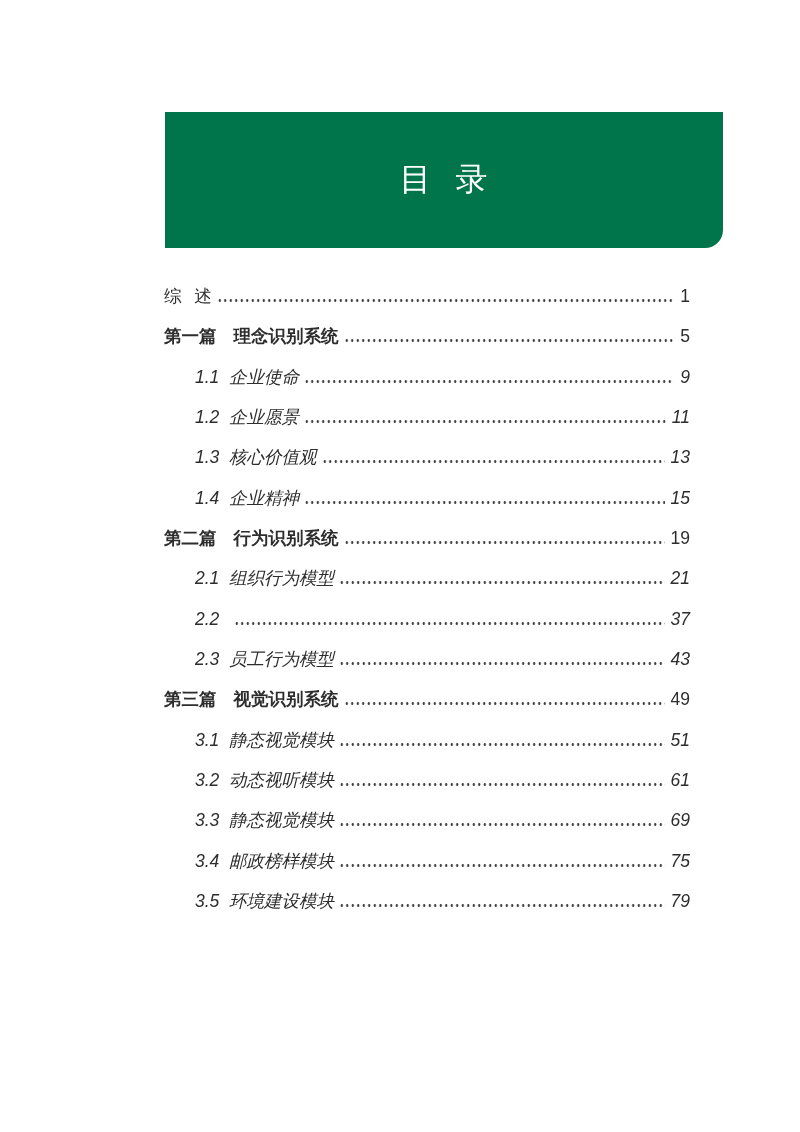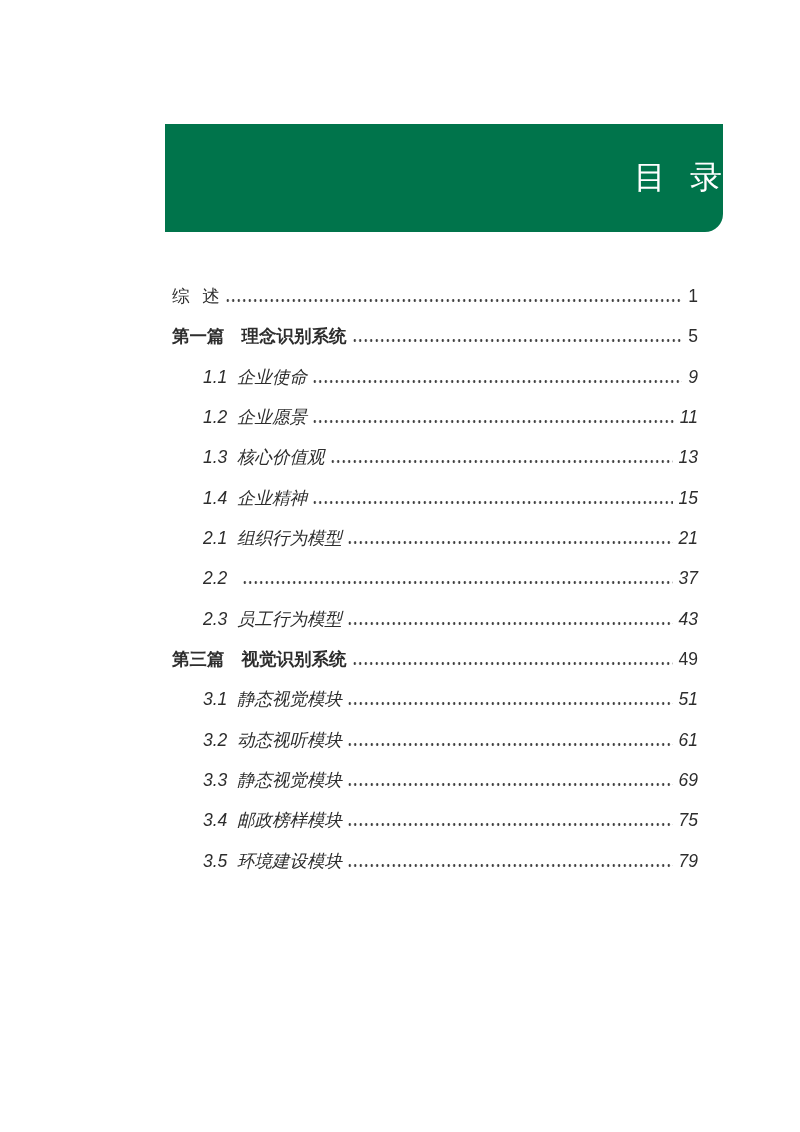--- a/index.html
+++ b/index.html
@@ -13,39 +13,39 @@
     position: relative;
     width: 800px;
     height: 1132px;
     background: #ffffff;
     font-family: "Liberation Sans", sans-serif;
     overflow: hidden;
   }
   .banner {
     position: absolute;
     left: 165px;
-    top: 124px;
+    top: 112px;
     width: 558px;
-    height: 108px;
+    height: 136px;
     background: var(--green);
     border-radius: 0 0 18px 0;
     display: flex;
     align-items: center;
-    justify-content: flex-end;
+    justify-content: center;
   }
   .banner-title {
     color: var(--banner-text);
     font-size: 32px;
     word-spacing: 13px;
     letter-spacing: 1px;
     white-space: pre;
   }
   .toc {
     position: absolute;
-    left: 172px;
+    left: 164px;
     top: 276px;
     width: 526px;
     color: var(--text);
   }
   .toc-row {
     display: flex;
     align-items: baseline;
     height: 40.33px;
     font-size: 17.5px;
   }
@@ -103,20 +103,26 @@
     <span class="title">核心价值观</span>
     <span class="dots"></span>
     <span class="pagenum">13</span>
   </div>
       <div class="toc-row section">
     <span class="num">1.4</span>
     <span class="title">企业精神</span>
     <span class="dots"></span>
     <span class="pagenum">15</span>
   </div>
+      <div class="toc-row part">
+    <span class="num">第二篇</span>
+    <span class="title">行为识别系统</span>
+    <span class="dots"></span>
+    <span class="pagenum">19</span>
+  </div>
       <div class="toc-row section">
     <span class="num">2.1</span>
     <span class="title">组织行为模型</span>
     <span class="dots"></span>
     <span class="pagenum">21</span>
   </div>
       <div class="toc-row section">
     <span class="num">2.2</span>
     <span class="dots"></span>
     <span class="pagenum">37</span>

